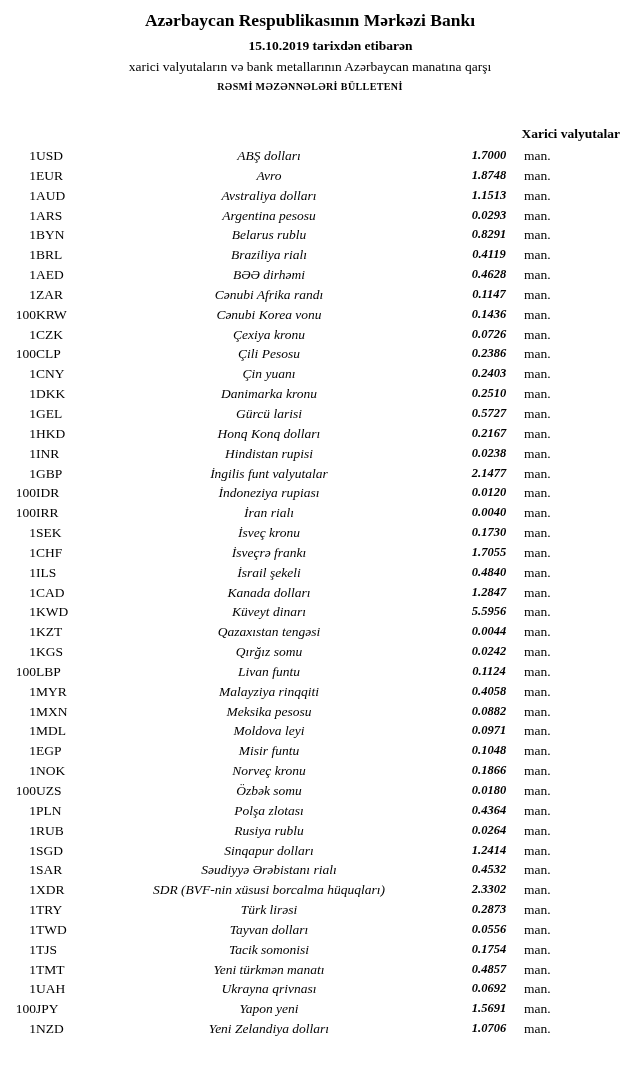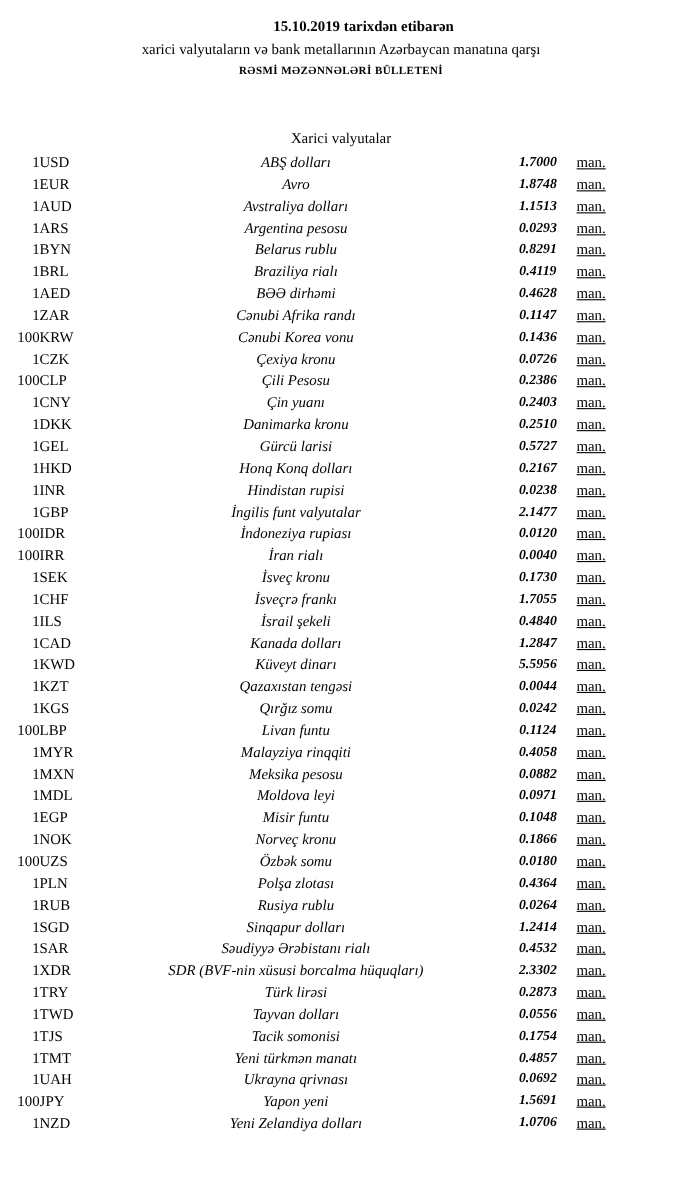--- a/index.html
+++ b/index.html
@@ -30,24 +30,24 @@
     line-height: 18px;
   }
   .doc-bulletin {
     font-size: 10px;
     font-weight: bold;
     letter-spacing: 0.4px;
     margin-top: 1px;
     line-height: 19px;
   }
   .section-title {
-    text-align: center;
+    text-align: right;
     font-size: 13.5px;
-    font-weight: normal;
-    margin-top: 43px;
+    font-weight: bold;
+    margin-top: 29px;
     margin-bottom: 3px;
     line-height: 18px;
   }
   table.rates {
     width: 100%;
     border-collapse: collapse;
     table-layout: fixed;
     font-size: 13.5px;
   }
   table.rates td {
@@ -55,28 +55,29 @@
     height: 19.85px;
     line-height: 19.85px;
     white-space: nowrap;
     overflow: hidden;
     vertical-align: middle;
   }
   td.qty   { width: 36px;  text-align: right; }
   td.code  { width: 48px;  text-align: left; }
   td.name  { padding-left: 12px; text-align: center; font-style: italic; }
   td.rate  { width: 70px;  text-align: center; font-weight: bold; font-style: italic; font-size: 12.5px; }
-  td.unit  { width: 96px;  text-align: left; padding-left: 8px; text-decoration: underline; }
+  td.unit  { width: 96px;  text-align: left; padding-left: 8px; }
 </style>
 </head>
 <body>
 
 <div class="page">
 
   <div class="doc-header">
+    <div class="doc-title">Azərbaycan Respublikasının Mərkəzi Bankı</div>
     <div class="doc-date">15.10.2019 tarixdən etibarən</div>
     <div class="doc-subtitle">xarici valyutaların və bank metallarının Azərbaycan manatına qarşı</div>
     <div class="doc-bulletin">RƏSMİ MƏZƏNNƏLƏRİ BÜLLETENİ</div>
   </div>
 
   <div class="section-title">Xarici valyutalar</div>
 
   <table class="rates">
     <tbody id="rates-body">
         <tr>

